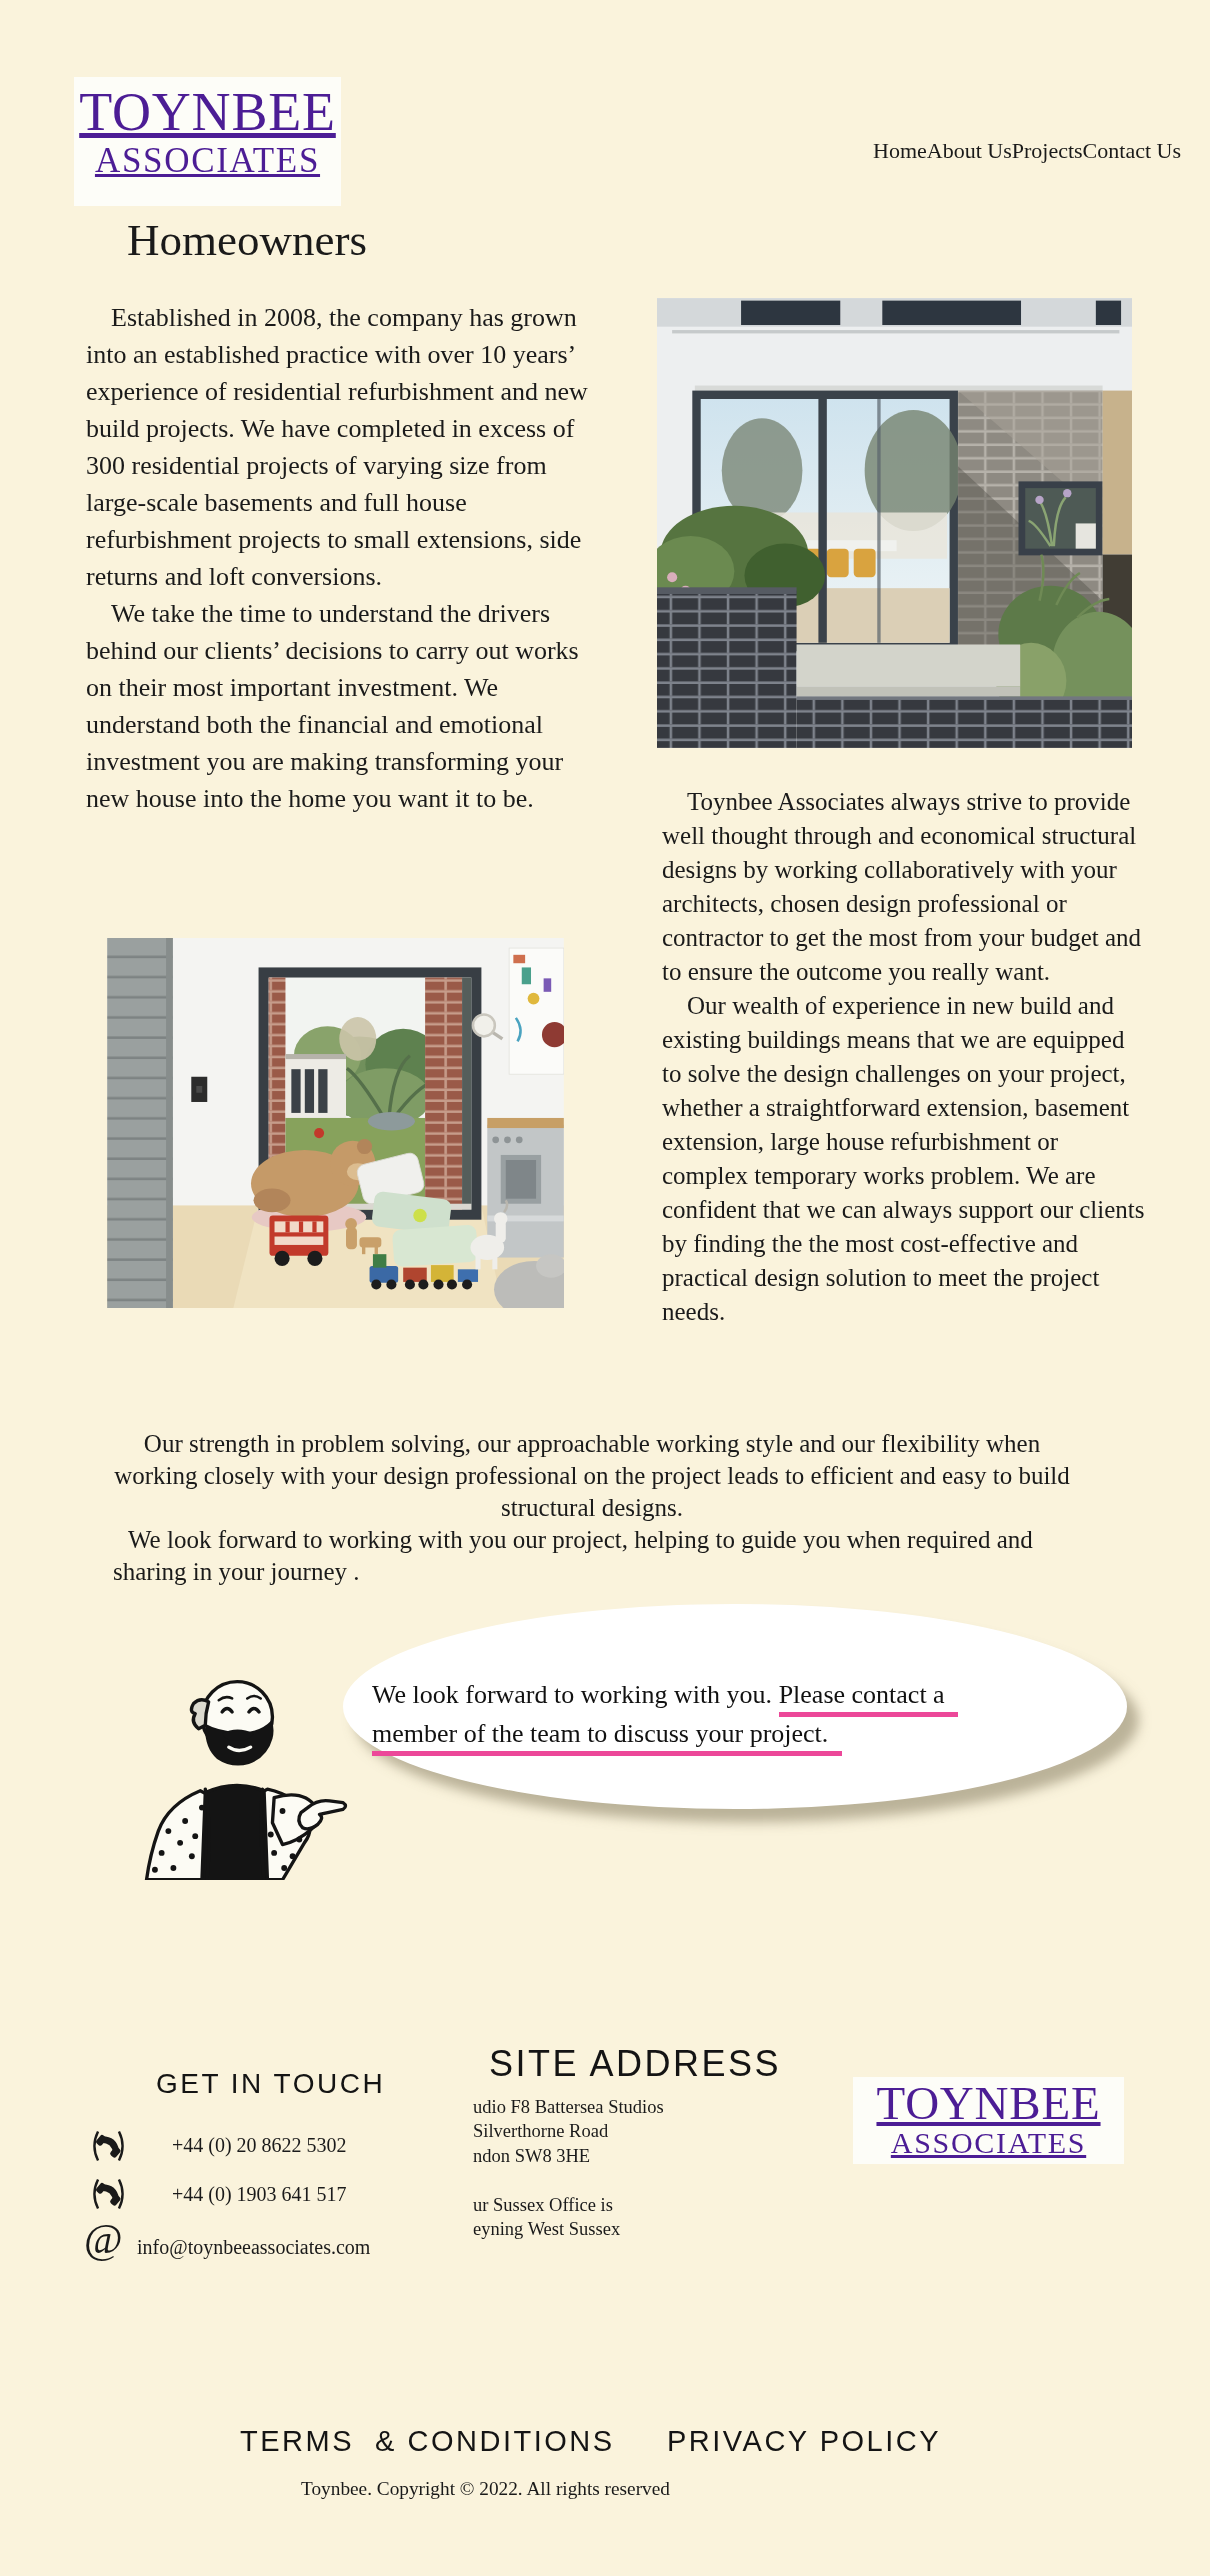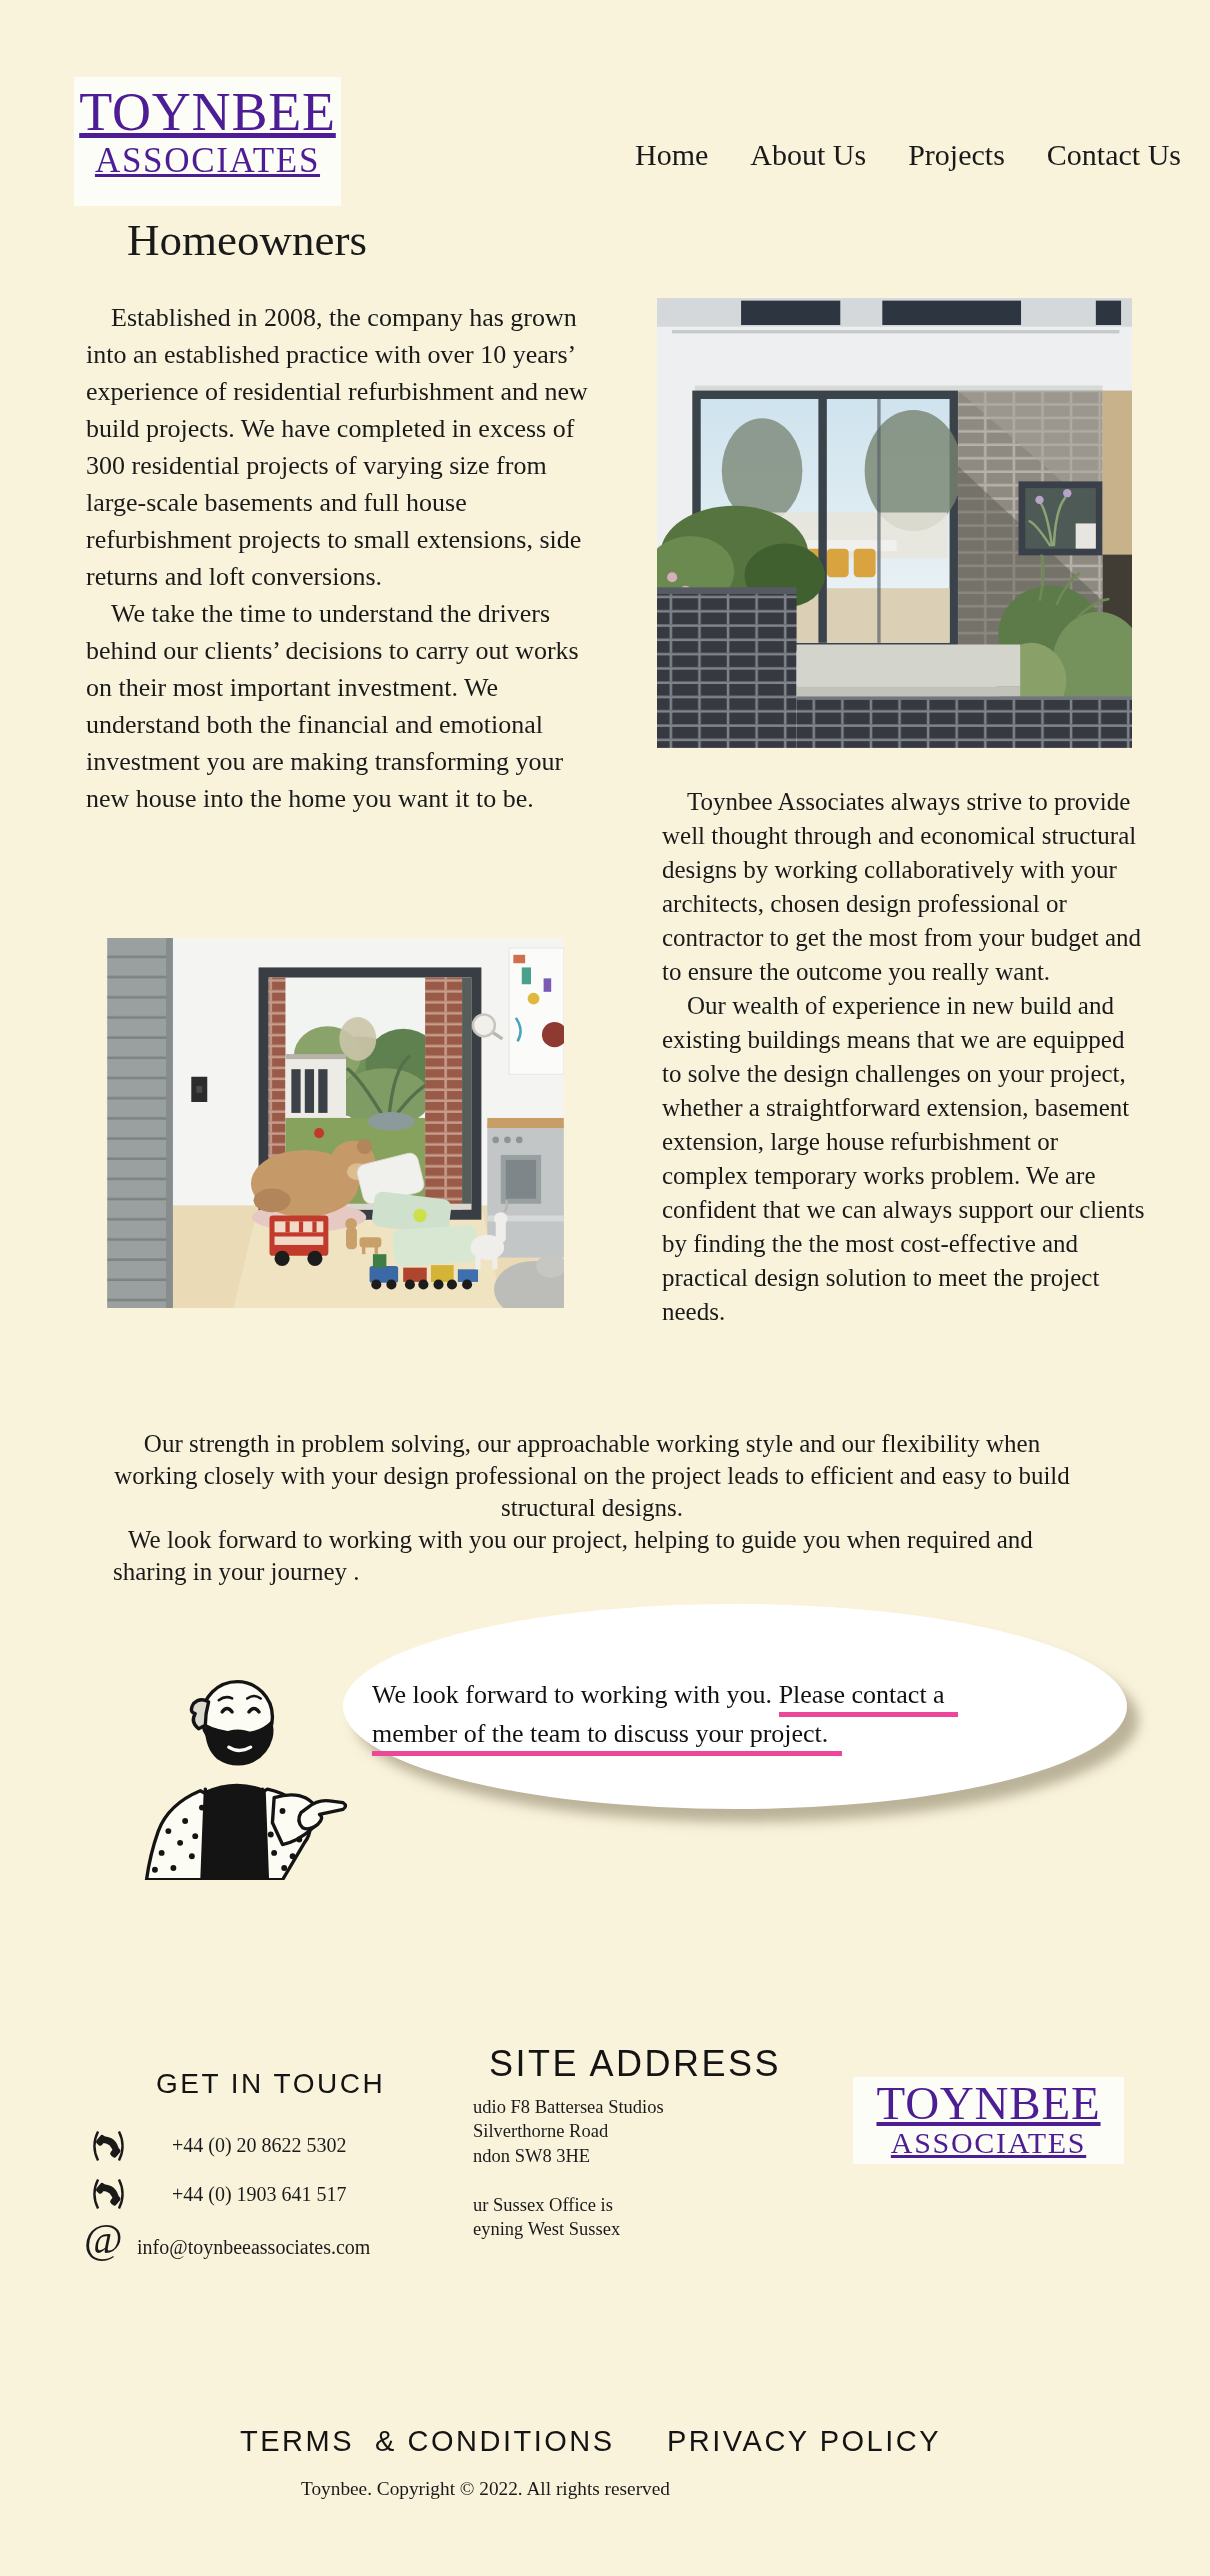--- a/index.html
+++ b/index.html
@@ -8,21 +8,21 @@
   .abs{position:absolute;}
   
   .logo-box{background:#fdfdf8;color:#4c1d95;text-align:center;line-height:1;text-decoration:underline;}
   #logo-top{left:74px;top:77px;width:267px;height:129px;padding-top:8.4px;box-sizing:border-box;}
   #logo-top .l1{font-size:54px;letter-spacing:0.8px;}
   #logo-top .l2{font-size:35px;letter-spacing:1.7px;margin-top:3.4px;}
   #logo-bottom{left:853px;top:2077px;width:271px;height:87px;padding-top:3.4px;box-sizing:border-box;}
   #logo-bottom .l1{font-size:47px;letter-spacing:0.8px;}
   #logo-bottom .l2{font-size:30px;letter-spacing:1.7px;margin-top:0.8px;}
   
-  #nav{top:138px;right:30px;display:flex;gap:42px;font-size:30px;justify-content:flex-end;}
+  #nav{top:138px;right:30px;display:flex;font-size:22px;justify-content:flex-end;}
   #nav .nav-item{cursor:pointer;white-space:nowrap;}
   
   #page-title{left:111px;top:198px;font-size:45px;}
   
   p{margin:0;text-indent:25px;}
   .noindent{text-indent:0;text-align:center;}
   .smallindent{text-indent:15px;}
   #left-col{left:86px;top:299px;width:504px;font-size:26px;line-height:37px;}
   #right-col{left:662px;top:785px;width:488px;font-size:25px;line-height:34px;}
   #bottom-col{left:113px;top:1428px;width:958px;font-size:25px;line-height:32px;}

